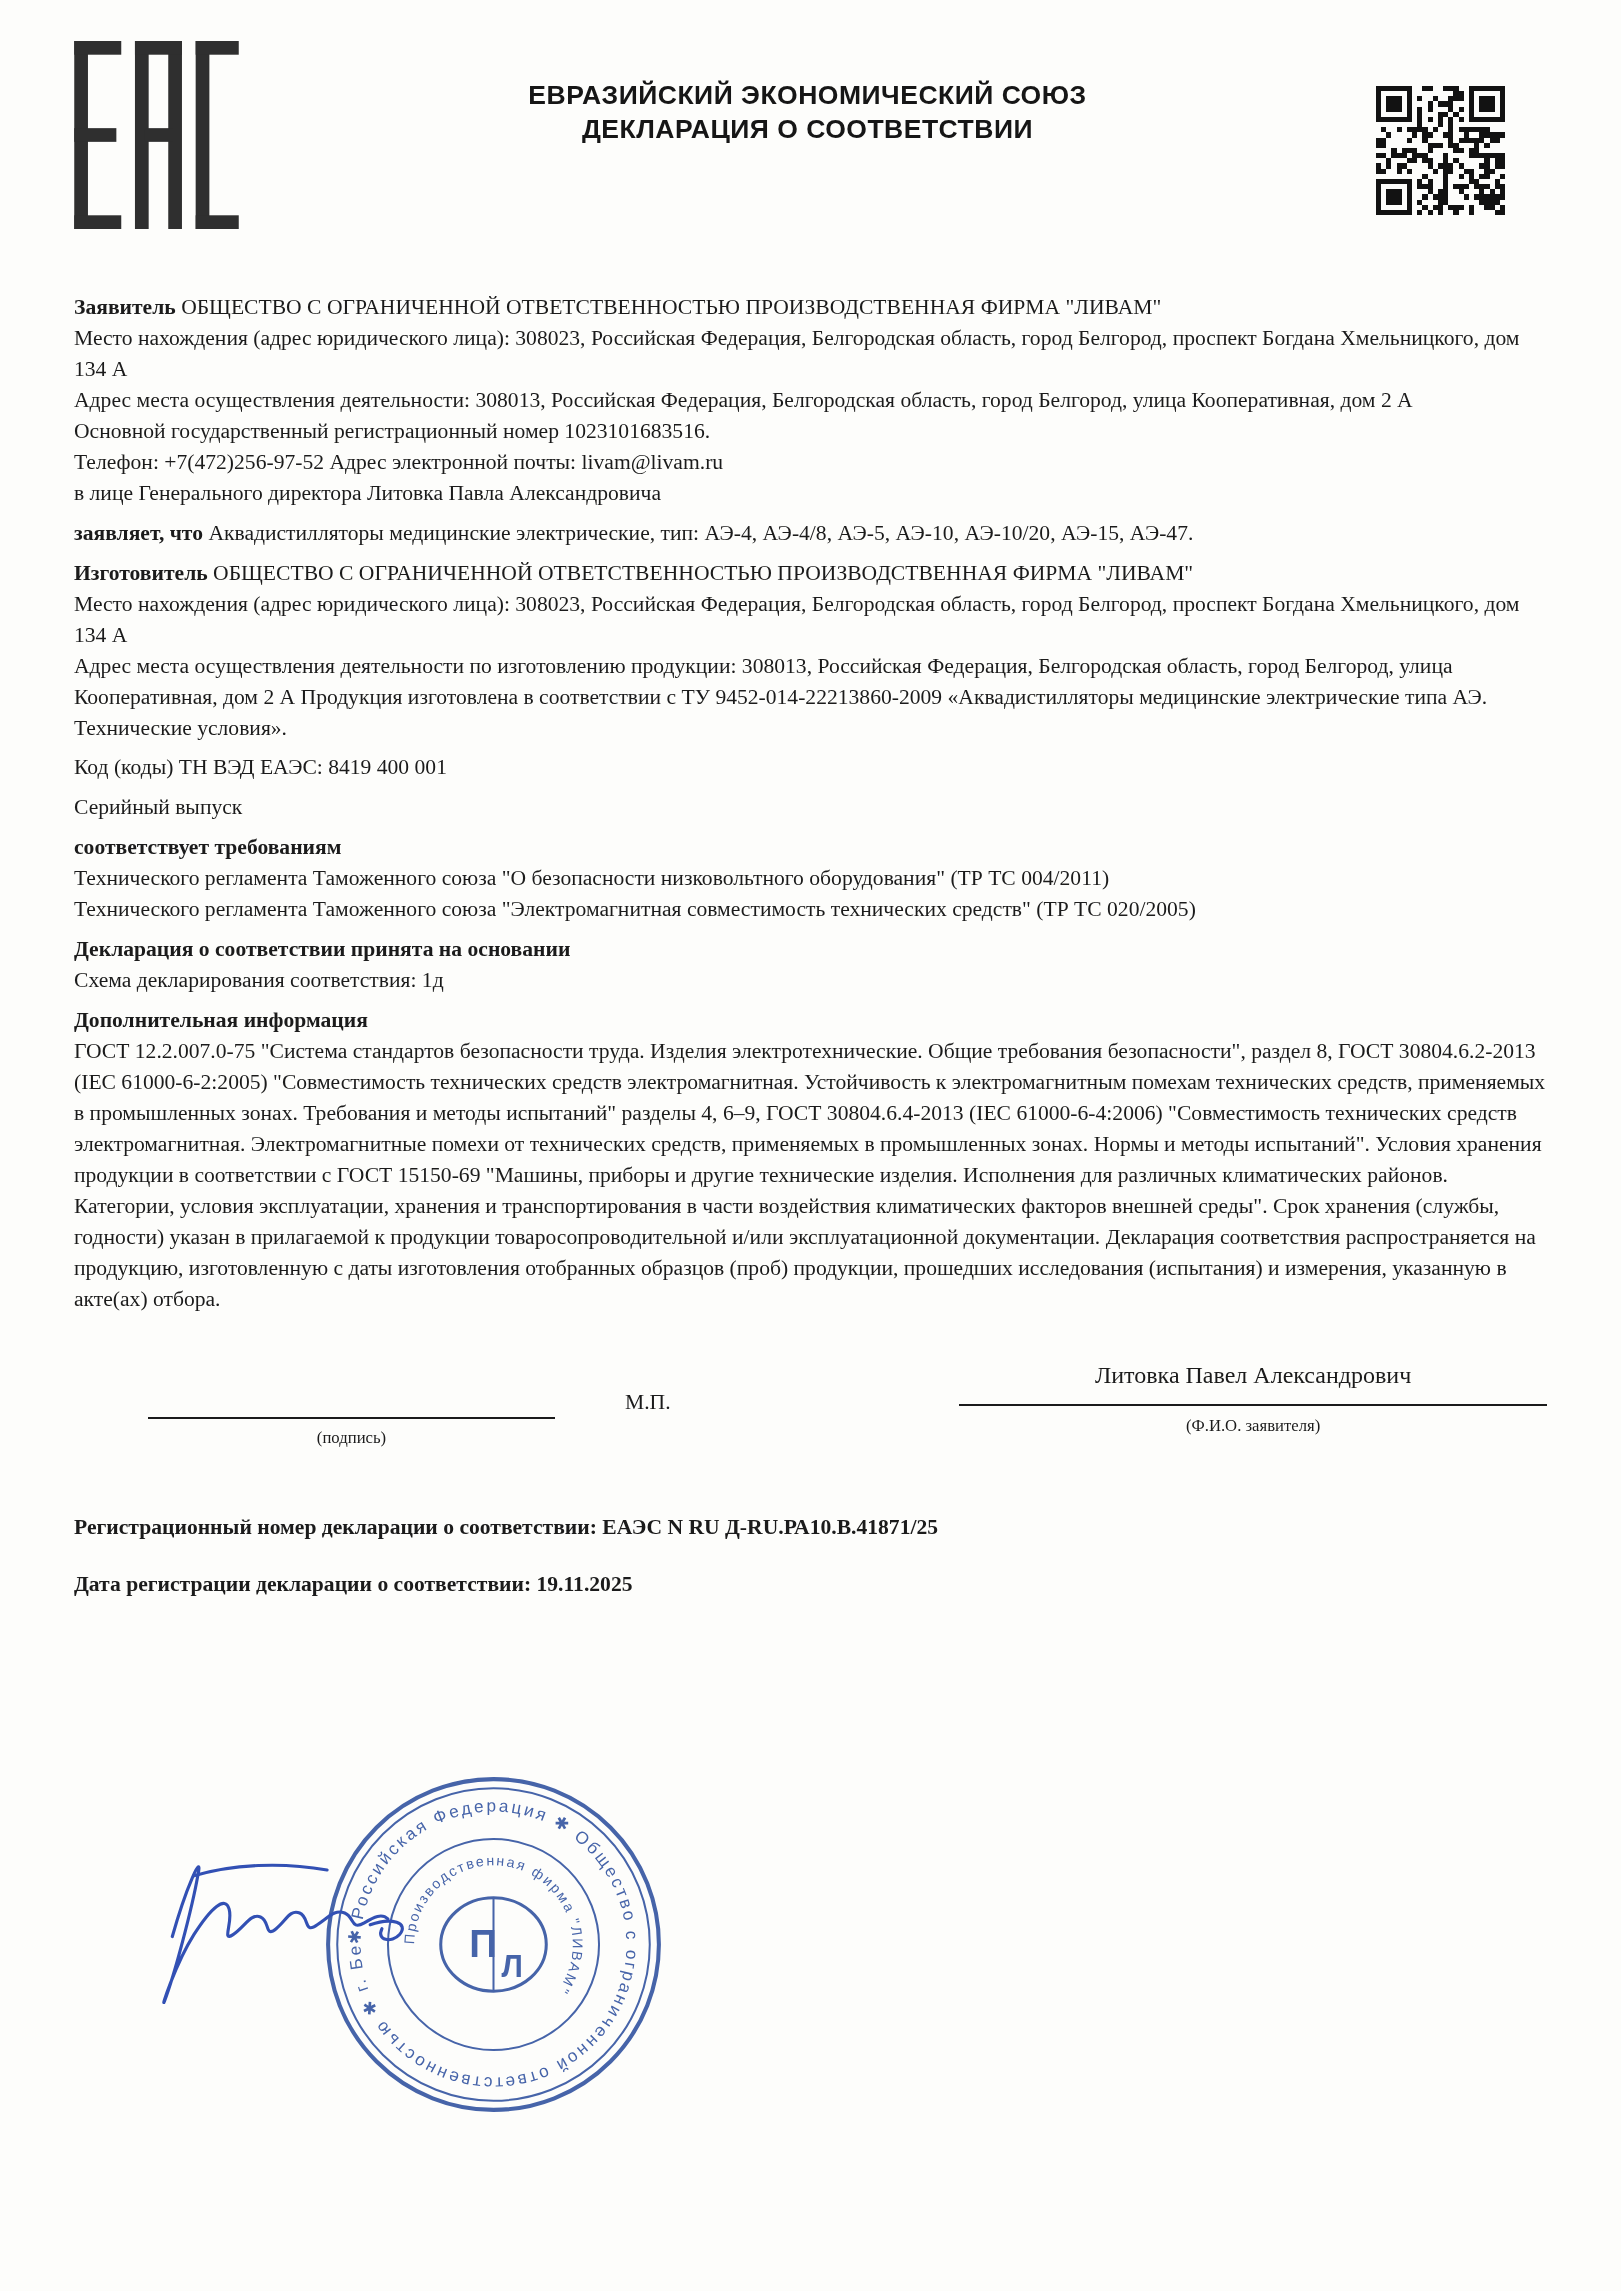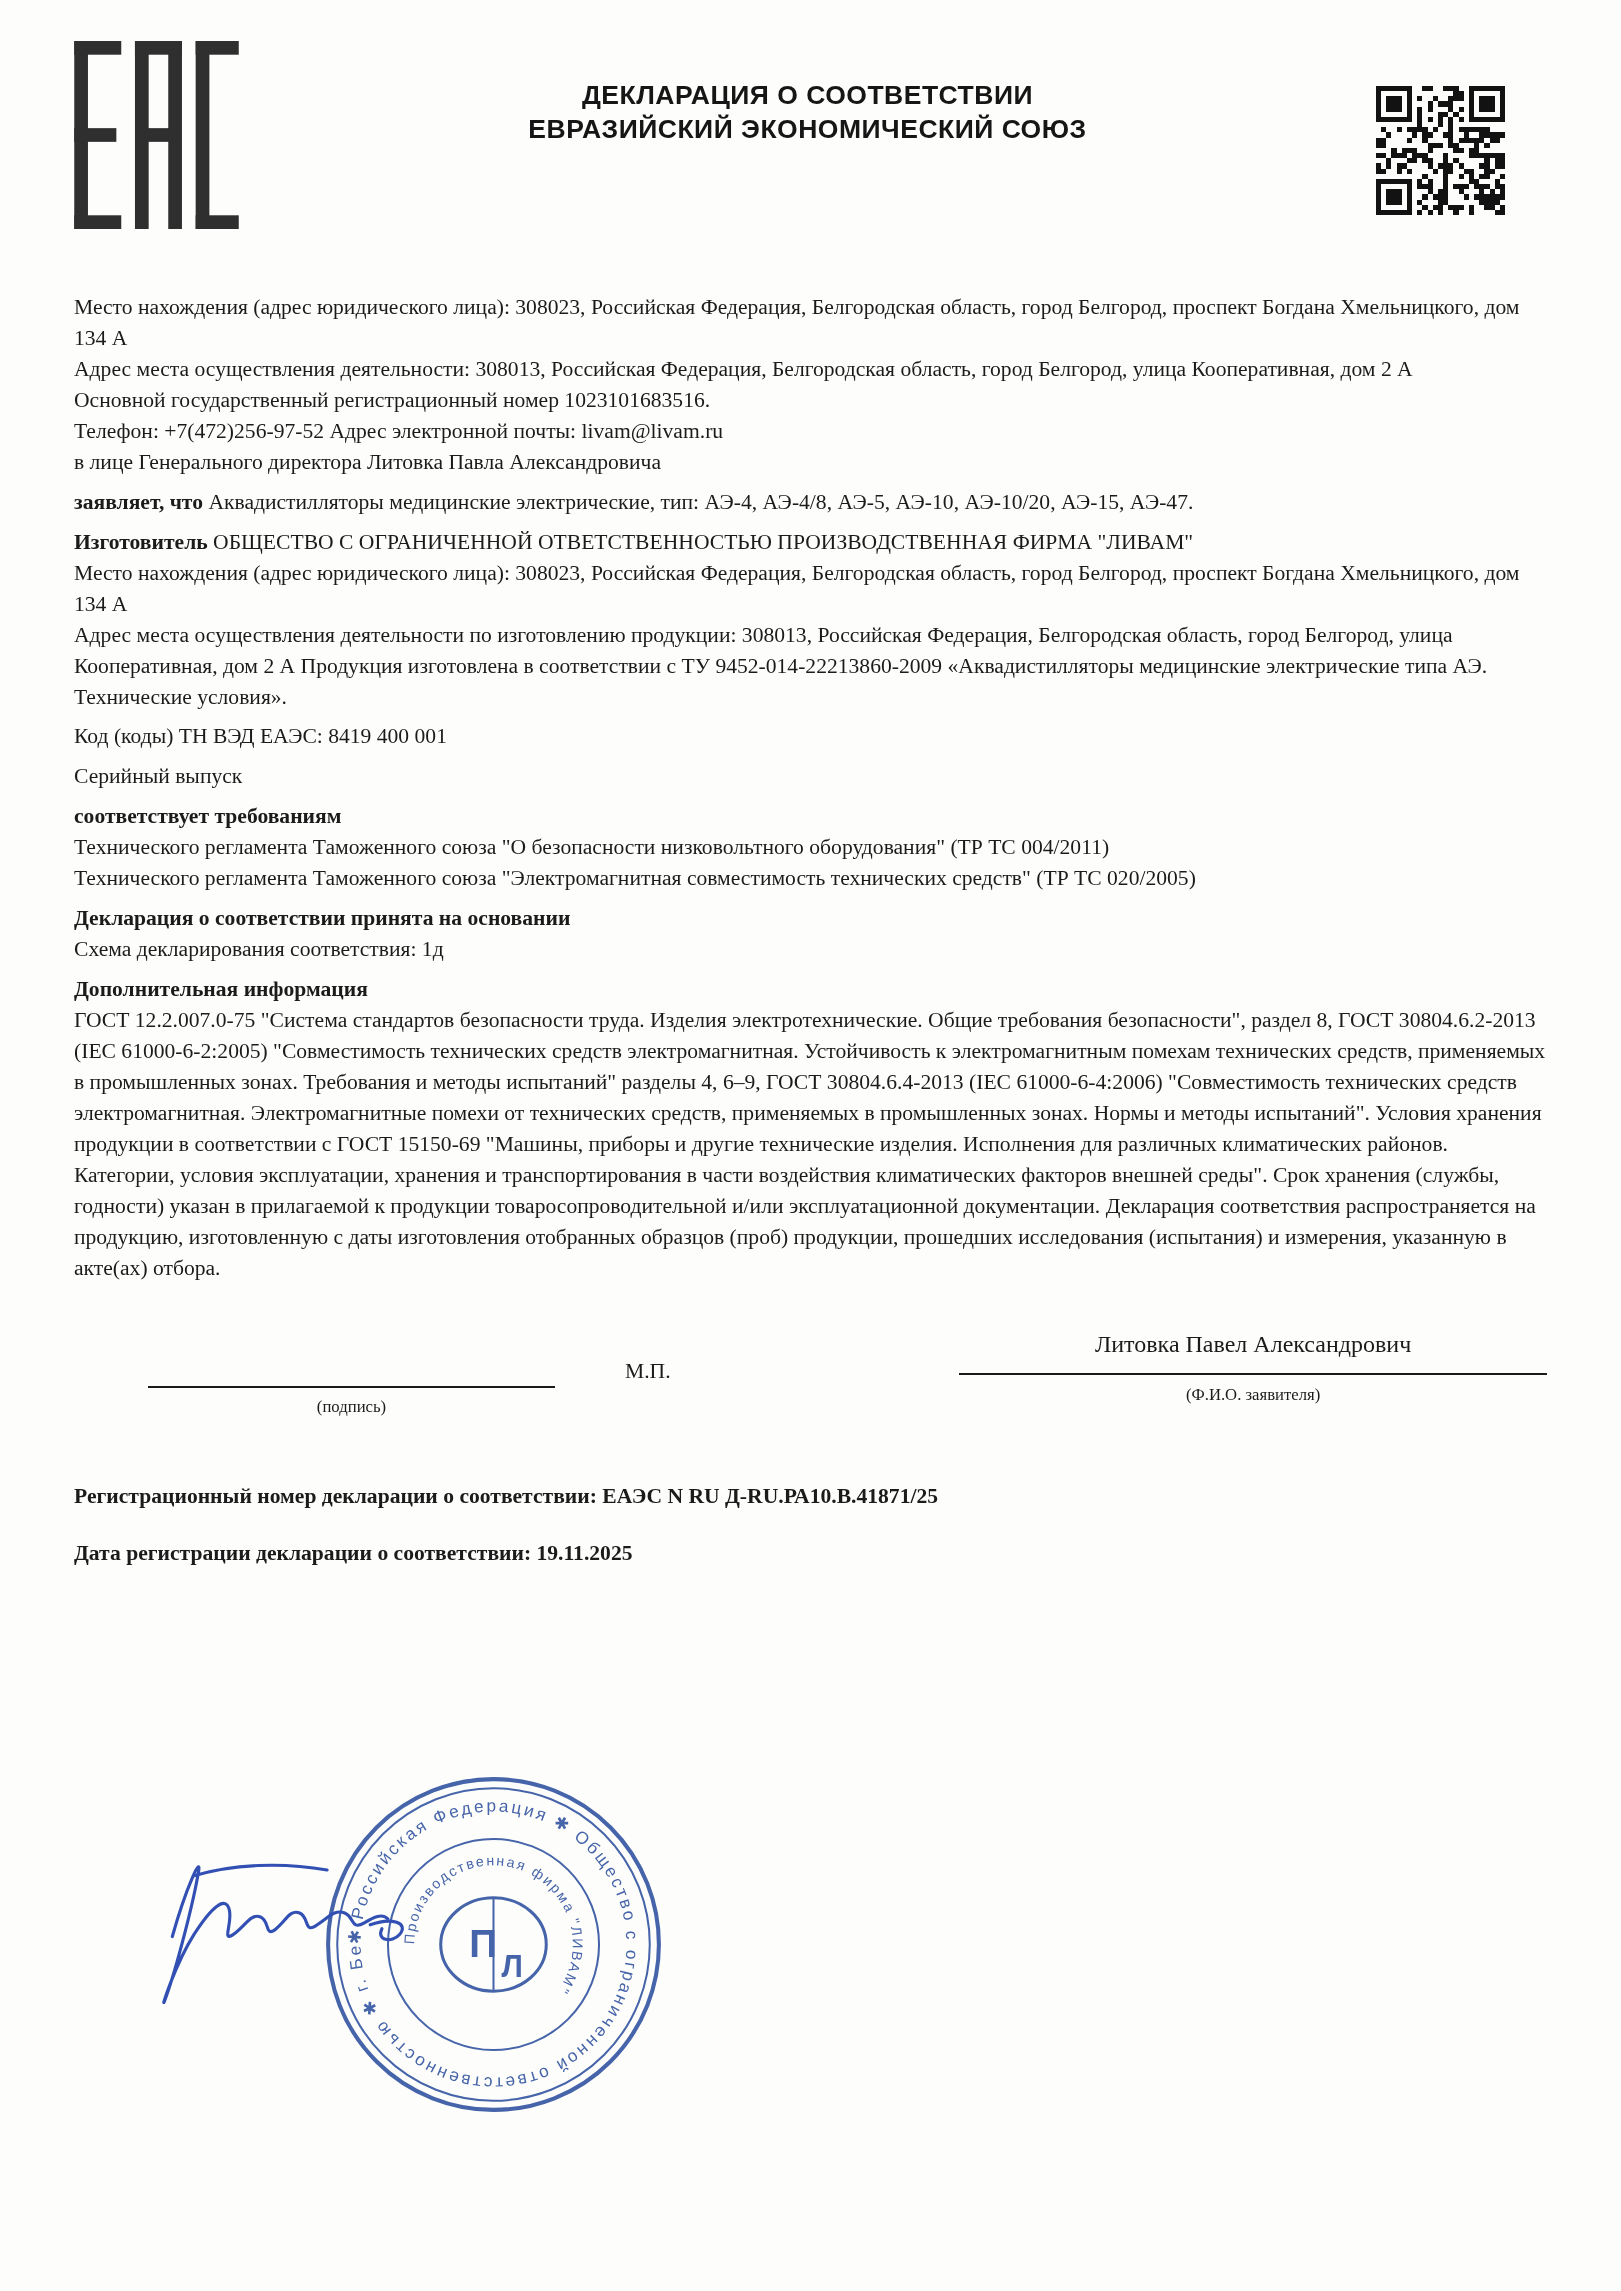--- a/index.html
+++ b/index.html
@@ -61,22 +61,22 @@
         <rect x="96" y="0" width="14" height="192"></rect>
         <rect x="62" y="0" width="48" height="14"></rect>
         <rect x="72" y="89" width="28" height="14"></rect>
 
         <rect x="124" y="0" width="14" height="192"></rect>
         <rect x="124" y="0" width="44" height="14"></rect>
         <rect x="124" y="178" width="44" height="14"></rect>
       </g>
     </svg>
     <div class="titles">
+      <div>ЕВРАЗИЙСКИЙ ЭКОНОМИЧЕСКИЙ СОЮЗ</div>
       <div>ДЕКЛАРАЦИЯ О СООТВЕТСТВИИ</div>
-      <div>ЕВРАЗИЙСКИЙ ЭКОНОМИЧЕСКИЙ СОЮЗ</div>
     </div>
     <svg class="qr" id="qr" viewBox="0 0 25 25" shape-rendering="crispEdges" aria-hidden="true">
         <rect x="0" y="0" width="1" height="1" fill="#121212"></rect>
         <rect x="1" y="0" width="1" height="1" fill="#121212"></rect>
         <rect x="2" y="0" width="1" height="1" fill="#121212"></rect>
         <rect x="3" y="0" width="1" height="1" fill="#121212"></rect>
         <rect x="4" y="0" width="1" height="1" fill="#121212"></rect>
         <rect x="5" y="0" width="1" height="1" fill="#121212"></rect>
         <rect x="6" y="0" width="1" height="1" fill="#121212"></rect>
         <rect x="9" y="0" width="1" height="1" fill="#121212"></rect>
@@ -374,20 +374,21 @@
         <rect x="12" y="24" width="1" height="1" fill="#121212"></rect>
         <rect x="15" y="24" width="1" height="1" fill="#121212"></rect>
         <rect x="18" y="24" width="1" height="1" fill="#121212"></rect>
         <rect x="23" y="24" width="1" height="1" fill="#121212"></rect>
         <rect x="24" y="24" width="1" height="1" fill="#121212"></rect>
       </svg>
   </div>
 
   <div class="content">
 
+    <p><b>Заявитель</b> <span>ОБЩЕСТВО С ОГРАНИЧЕННОЙ ОТВЕТСТВЕННОСТЬЮ ПРОИЗВОДСТВЕННАЯ ФИРМА "ЛИВАМ"</span></p>
     <p>Место нахождения (адрес юридического лица): 308023, Российская Федерация, Белгородская область, город Белгород, проспект Богдана Хмельницкого, дом 134 А</p>
     <p>Адрес места осуществления деятельности: 308013, Российская Федерация, Белгородская область, город Белгород, улица Кооперативная, дом 2 А</p>
     <p>Основной государственный регистрационный номер 1023101683516.</p>
     <p>Телефон: +7(472)256-97-52 Адрес электронной почты: livam@livam.ru</p>
     <p>в лице Генерального директора Литовка Павла Александровича</p>
 
     <p class="gap"><b>заявляет, что</b> <span>Аквадистилляторы медицинские электрические, тип: АЭ-4, АЭ-4/8, АЭ-5, АЭ-10, АЭ-10/20, АЭ-15, АЭ-47.</span></p>
 
     <p class="gap"><b>Изготовитель</b> <span>ОБЩЕСТВО С ОГРАНИЧЕННОЙ ОТВЕТСТВЕННОСТЬЮ ПРОИЗВОДСТВЕННАЯ ФИРМА "ЛИВАМ"</span></p>
     <p>Место нахождения (адрес юридического лица): 308023, Российская Федерация, Белгородская область, город Белгород, проспект Богдана Хмельницкого, дом 134 А</p>

